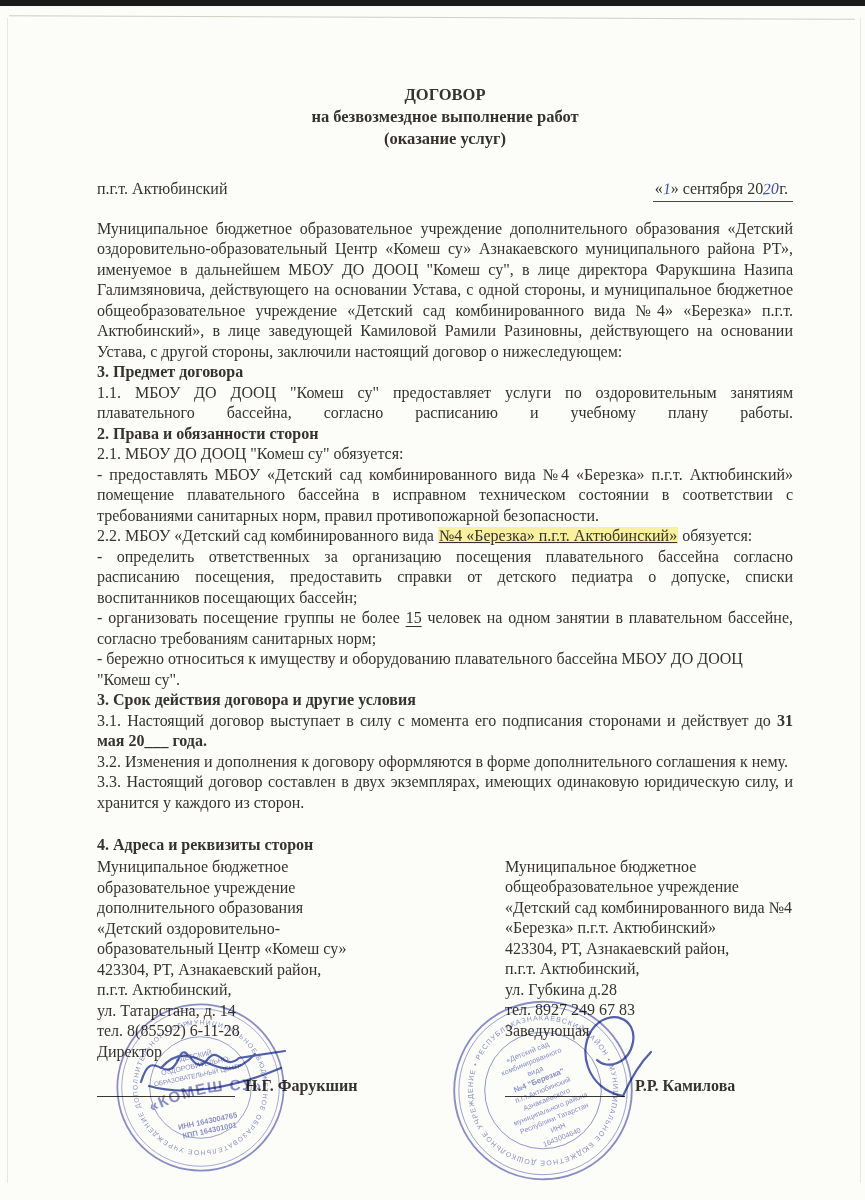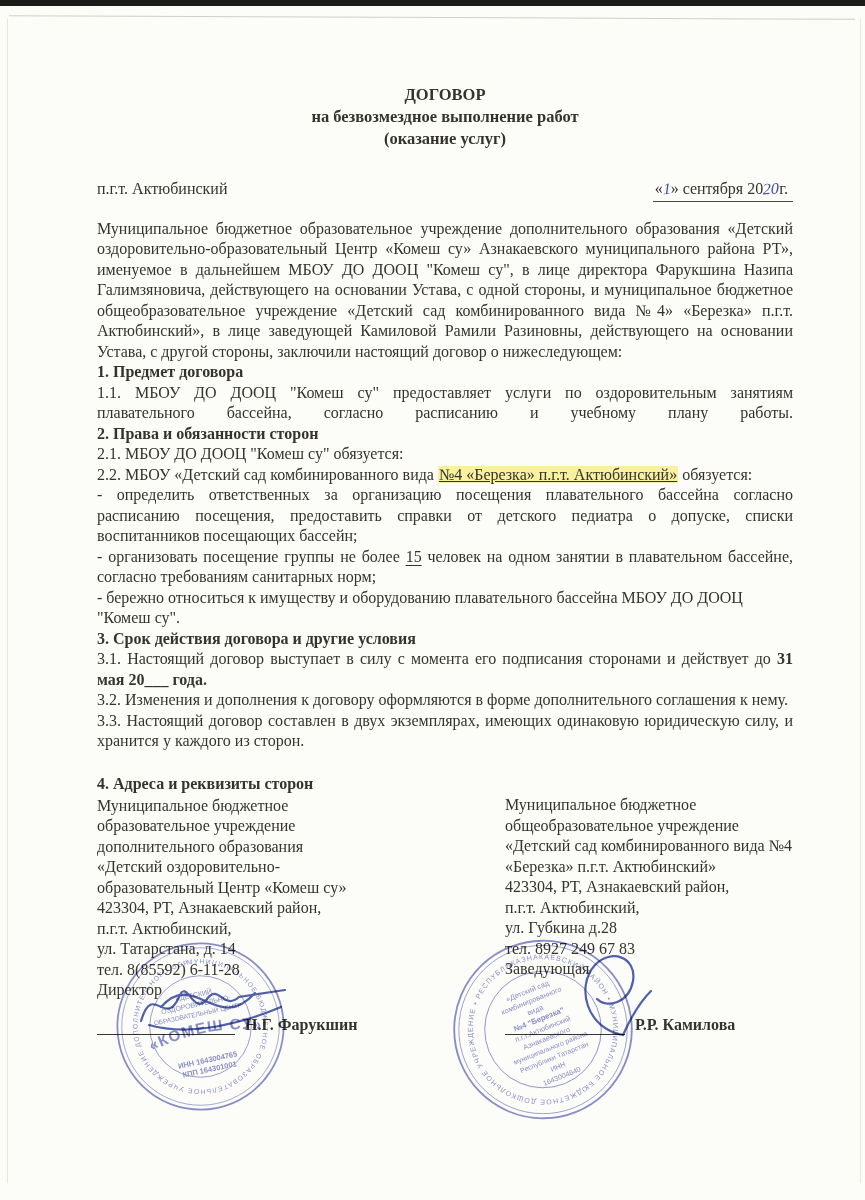--- a/index.html
+++ b/index.html
@@ -82,25 +82,26 @@
       <div>(оказание услуг)</div>
     </div>
 
     <div class="row-place-date">
       <span>п.г.т. Актюбинский</span>
       <span class="date"><span>«</span><span class="hand">1</span><span>» сентября  20</span><span class="hand">20</span><span>г.</span></span>
     </div>
 
     <p class="p preamble">Муниципальное бюджетное образовательное учреждение дополнительного образования «Детский оздоровительно-образовательный Центр «Комеш су» Азнакаевского муниципального района РТ», именуемое в дальнейшем МБОУ ДО ДООЦ "Комеш су", в лице директора Фарукшина Назипа Галимзяновича, действующего на основании Устава, с одной стороны, и  муниципальное бюджетное общеобразовательное учреждение «Детский сад комбинированного вида №4» «Березка» п.г.т. Актюбинский», в лице заведующей Камиловой Рамили Разиновны, действующего на основании Устава, с другой стороны, заключили настоящий договор о нижеследующем:</p>
 
-    <p class="h">1. Предмет договора</p>
+    <p class="h">3. Предмет договора</p>
     <p class="p p-stretch">1.1. МБОУ ДО ДООЦ "Комеш су" предоставляет услуги по оздоровительным занятиям плавательного бассейна, согласно расписанию и учебному плану работы.</p>
 
     <p class="h">2. Права и обязанности сторон</p>
     <p class="p-left">2.1. МБОУ ДО ДООЦ "Комеш су" обязуется:</p>
+    <p class="p">- предоставлять МБОУ «Детский сад комбинированного вида №4 «Березка» п.г.т. Актюбинский» помещение плавательного бассейна в исправном техническом состоянии в соответствии с требованиями санитарных норм, правил противопожарной безопасности.</p>
     <p class="p"><span>2.2.  МБОУ «Детский сад комбинированного вида </span><span class="hl">№4 «Березка»  п.г.т. Актюбинский»</span><span> обязуется:</span></p>
     <p class="p">- определить ответственных за организацию посещения плавательного бассейна согласно расписанию посещения, предоставить справки от детского педиатра о допуске, списки воспитанников посещающих бассейн;</p>
     <p class="p"><span>- организовать посещение группы не более </span><span class="u">15</span><span>  человек на одном занятии в плавательном бассейне, согласно требованиям  санитарных норм;</span></p>
     <p class="p-left">- бережно относиться к имуществу и оборудованию плавательного бассейна МБОУ ДО ДООЦ "Комеш су".</p>
 
     <p class="h">3. Срок действия договора и другие условия</p>
     <p class="p"><span>3.1.  Настоящий  договор  выступает  в  силу  с  момента  его  подписания  сторонами  и действует до </span><span class="b">31 мая 20___ года.</span></p>
     <p class="p">3.2. Изменения и дополнения к договору оформляются в форме дополнительного соглашения к нему.</p>
     <p class="p">3.3. Настоящий договор составлен в двух экземплярах, имеющих одинаковую юридическую силу, и хранится у каждого из сторон.</p>
 

